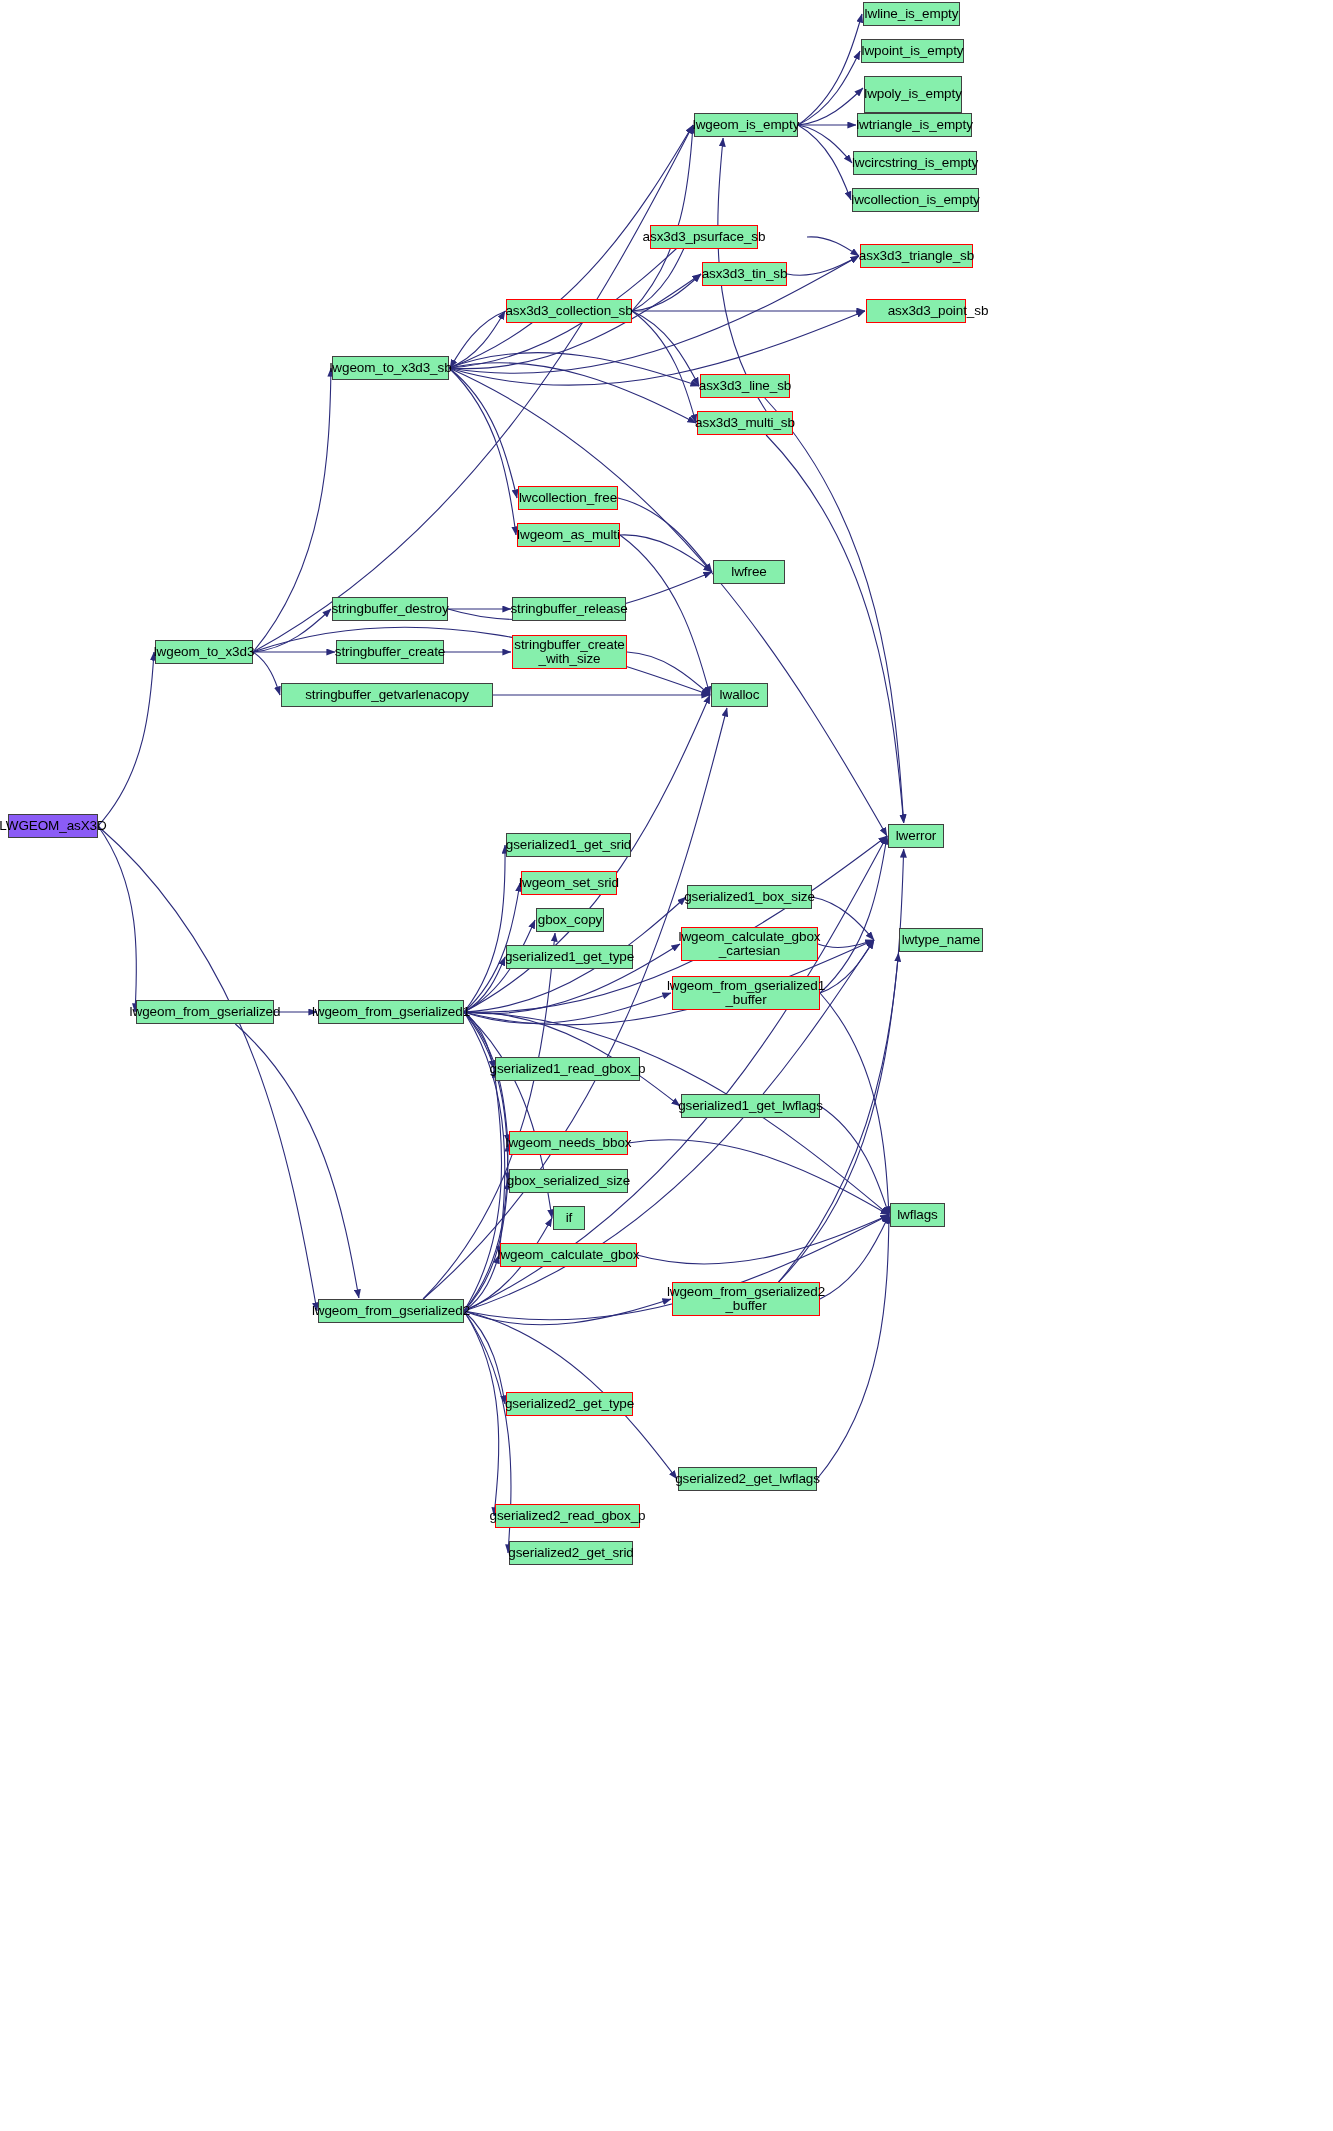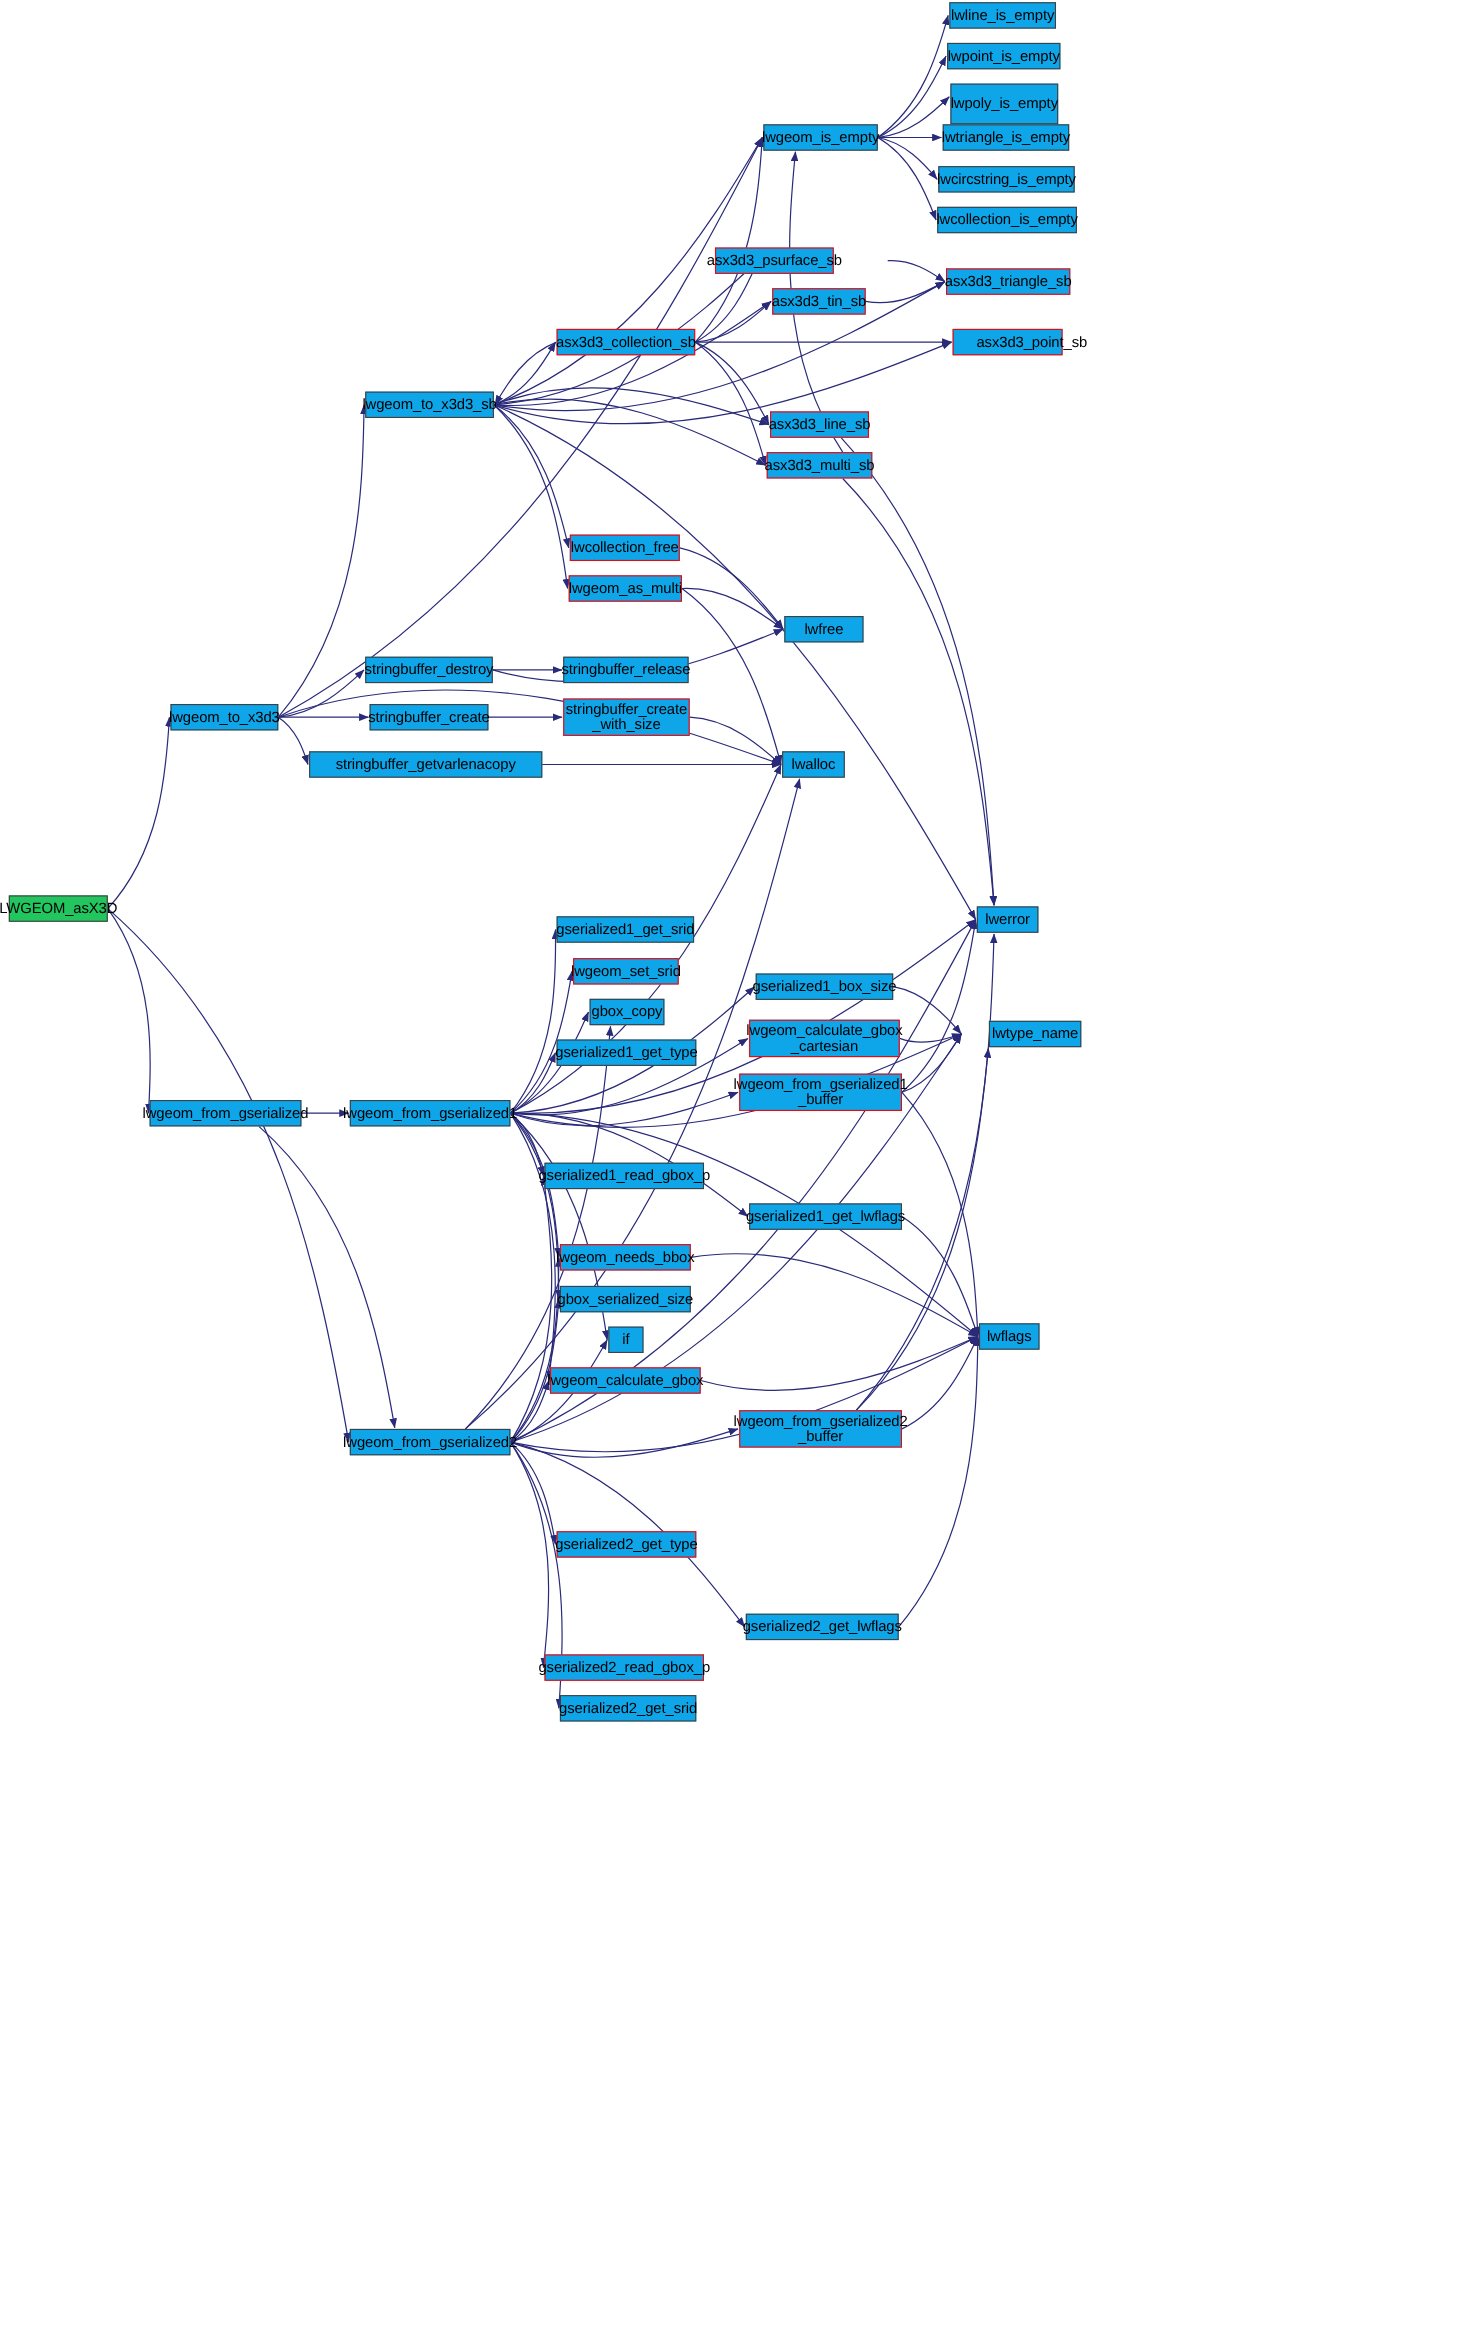--- a/index.html
+++ b/index.html
@@ -12,31 +12,31 @@
     overflow:hidden;
   }
   #edges{position:absolute;left:0;top:0;width:1333px;height:2131px;}
   .node{
     position:absolute;
     box-sizing:border-box;
     display:flex;
     align-items:center;
     justify-content:center;
     text-align:center;
-    background:#0ea5e9;
+    background:#86efac;
     font-size:13.5px;
     line-height:1.05;
     color:#000000;
     letter-spacing:-0.1px;
     white-space:pre-line;
     z-index:5;
   }
   .node.black{border:1px solid #404040;}
   .node.red{border:1px solid #ff0000;}
-  .node.grey{border:1px solid #404040;background:#22c55e;}
+  .node.grey{border:1px solid #404040;background:#8b5cf6;}
 </style>
 </head>
 <body>
 
 <div id="canvas">
   <svg id="edges" xmlns="http://www.w3.org/2000/svg">
     <defs>
       <marker id="ah" markerWidth="9" markerHeight="7" refX="8.6" refY="3.5" orient="auto" markerUnits="userSpaceOnUse">
         <path d="M0,0 L9,3.5 L0,7 z" fill="#2a2a7a"></path>
       </marker>

